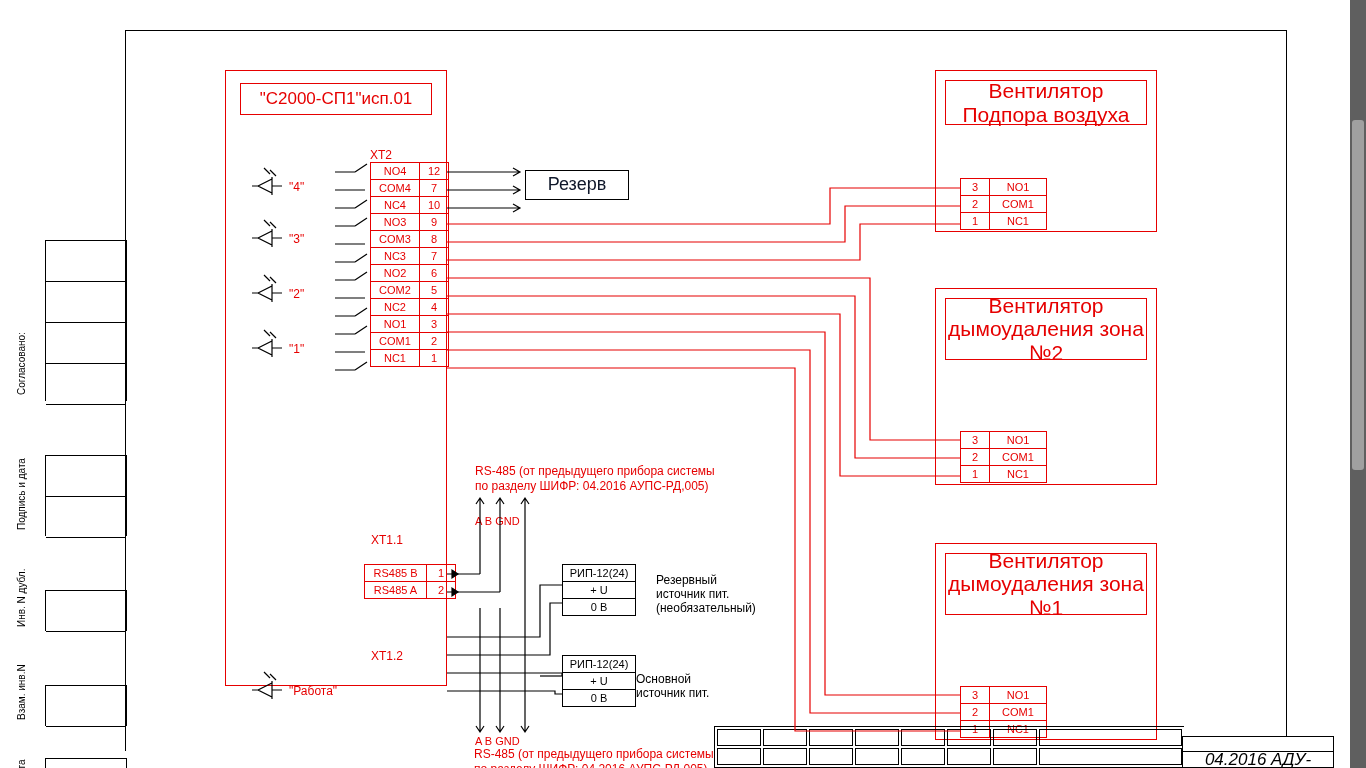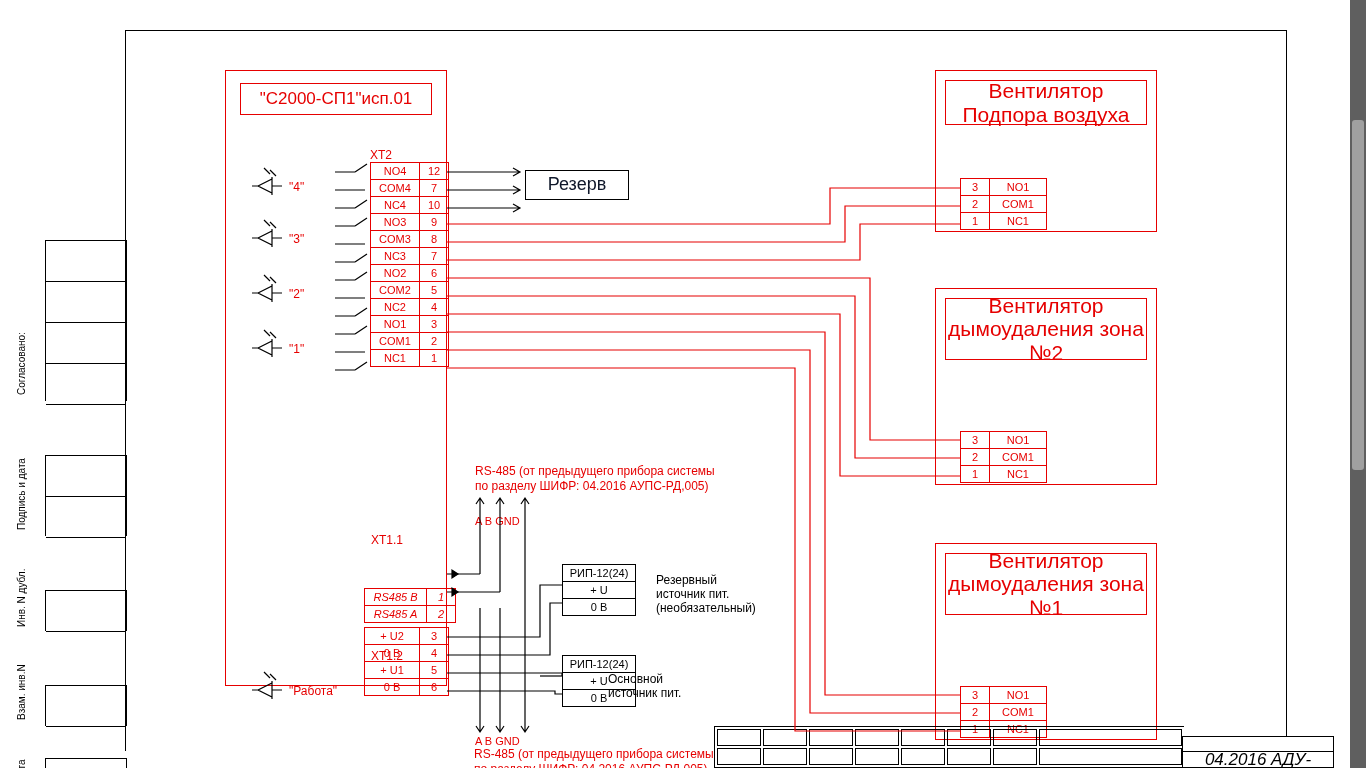--- a/index.html
+++ b/index.html
@@ -45,28 +45,28 @@
   .c7 {top:530px;}
   .c8 {top:627px;}
   .c9 {top:720px;}
   .c10 {top:797px;}
   .c11 {left:225px;top:70px;width:220px;height:614px;}
   .c12 {left:240px;top:83px;width:190px;height:30px;font-size:17px;}
   .c13 {left:525px;top:170px;width:102px;height:28px;font-size:18px;color:#0f172a;border-color:#000;}
   .c14 {left:370px;top:148px;}
   .c15 {left:370px;top:162px;}
   .c16 {left:371px;top:533px;}
-  .c17 {left:364px;top:588px;font-style:italic;}
+  .c17 {left:364px;top:564px;}
   .c18 {left:371px;top:649px;}
   .c19 {left:364px;top:627px;}
   .c20 {left:475px;top:464px;}
   .c21 {left:475px;top:515px;font-size:11px;}
   .c22 {left:475px;top:735px;font-size:11px;}
   .c23 {left:474px;top:747px;}
-  .c24 {left:608px;top:672px;}
+  .c24 {left:636px;top:672px;}
   .c25 {left:656px;top:573px;}
   .c26 {left:562px;top:564px;border-collapse:collapse;}
   .c27 {left:562px;top:655px;border-collapse:collapse;}
   .c28 {left:935px;top:70px;width:220px;height:160px;}
   .c29 {left:945px;top:80px;width:200px;height:43px;}
   .c30 {left:960px;top:178px;}
   .c31 {left:935px;top:288px;width:220px;height:195px;}
   .c32 {left:945px;top:298px;width:200px;height:60px;}
   .c33 {left:960px;top:431px;}
   .c34 {left:935px;top:543px;width:220px;height:195px;}
@@ -179,40 +179,20 @@
           <td class="num">1</td>
         </tr>
         <tr>
           <td style="width:55px">RS485 A</td>
           <td class="num">2</td>
         </tr>
       </tbody>
     </table>
 
   <span class="hdr c18">XT1.2</span>
-  <table class="tbl c19">
-      <tbody id="xt12body">
-        <tr>
-          <td style="width:48px">+ U2</td>
-          <td class="num">3</td>
-        </tr>
-        <tr>
-          <td style="width:48px">0 В</td>
-          <td class="num">4</td>
-        </tr>
-        <tr>
-          <td style="width:48px">+ U1</td>
-          <td class="num">5</td>
-        </tr>
-        <tr>
-          <td style="width:48px">0 В</td>
-          <td class="num">6</td>
-        </tr>
-      </tbody>
-    </table>
 
   <span class="chanlabel c37">"4"</span>
   <span class="chanlabel c38">"3"</span>
   <span class="chanlabel c39">"2"</span>
   <span class="chanlabel c40">"1"</span>
   <span class="chanlabel c41">"Работа"</span>
 
   <div class="title c13">Резерв</div>
 
   <div class="note c20">

